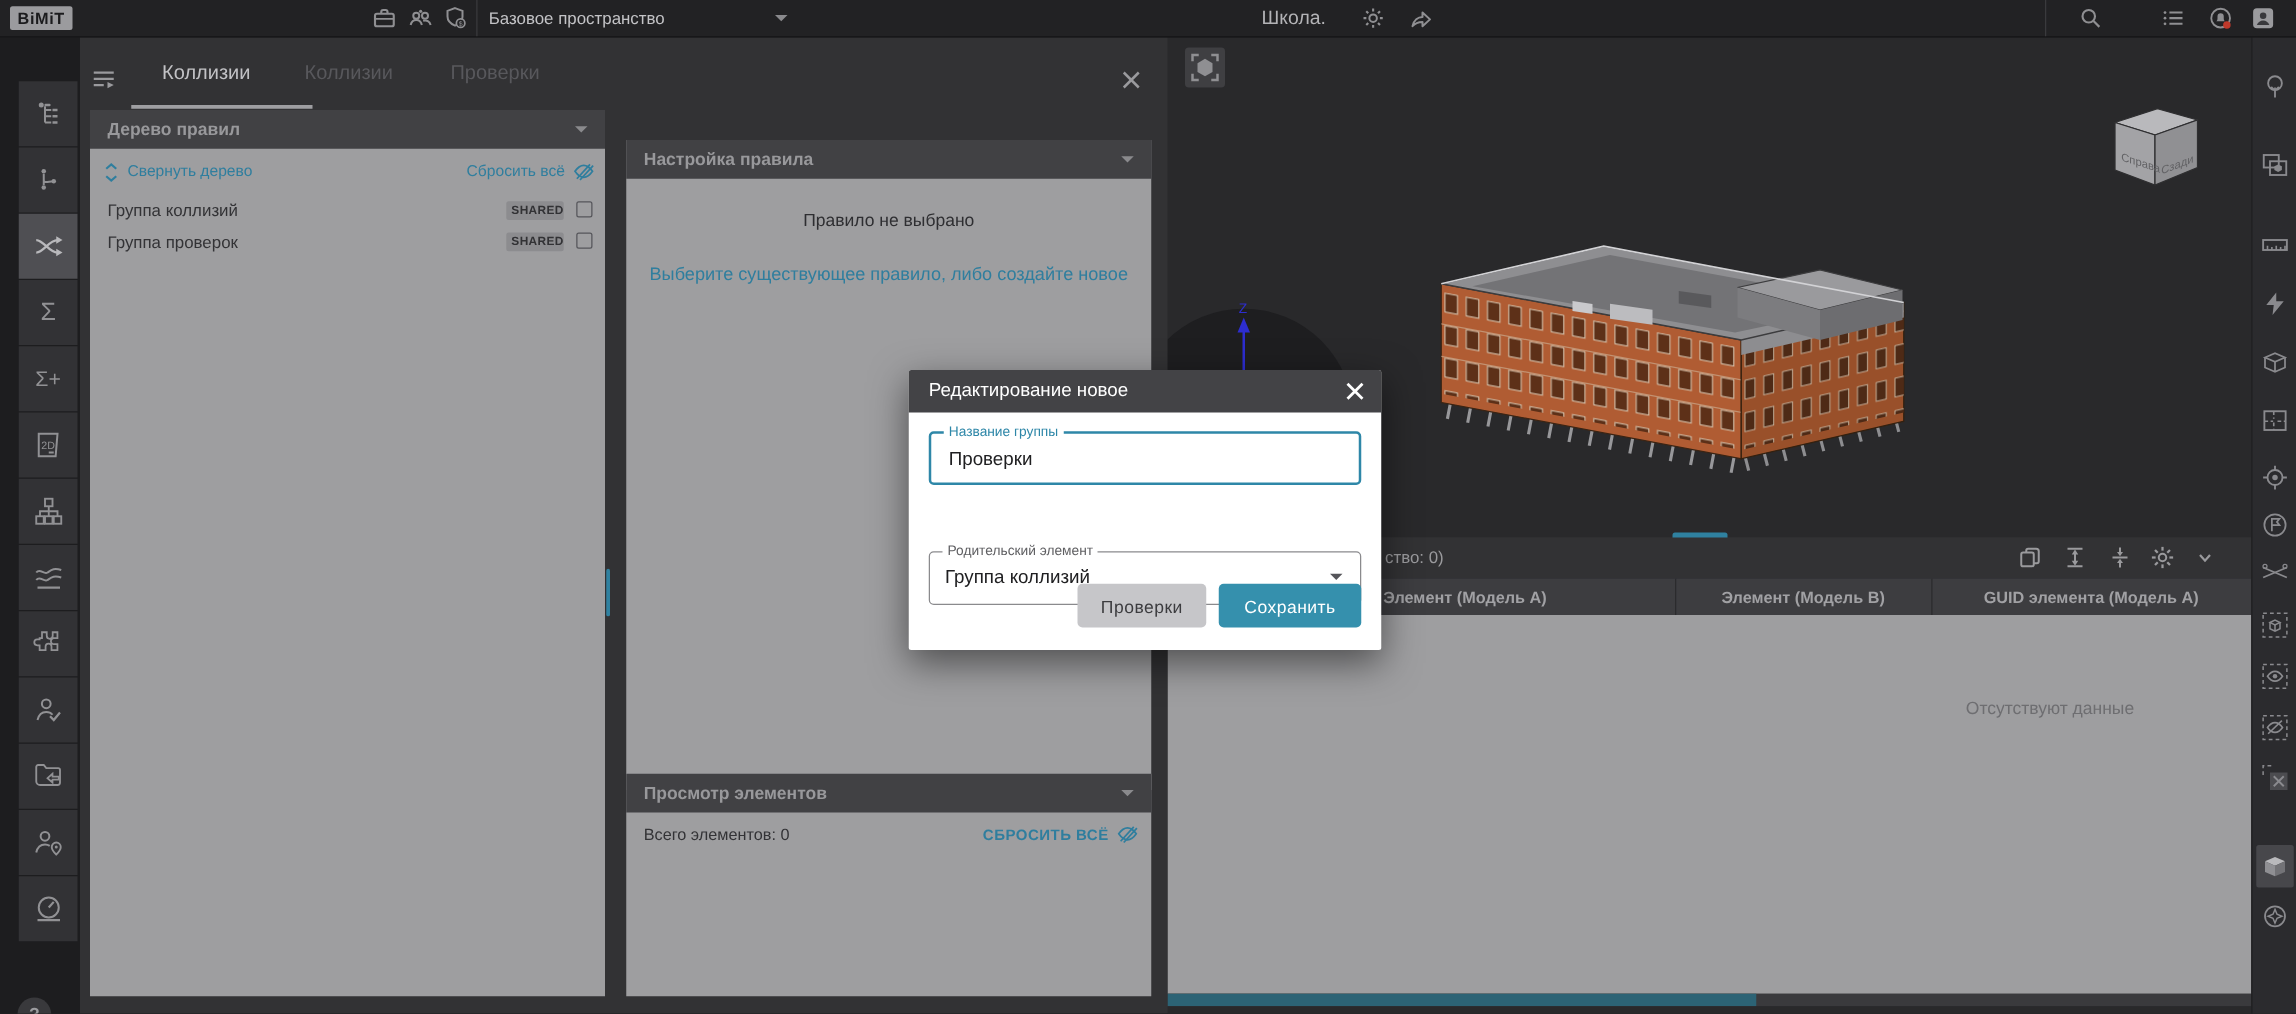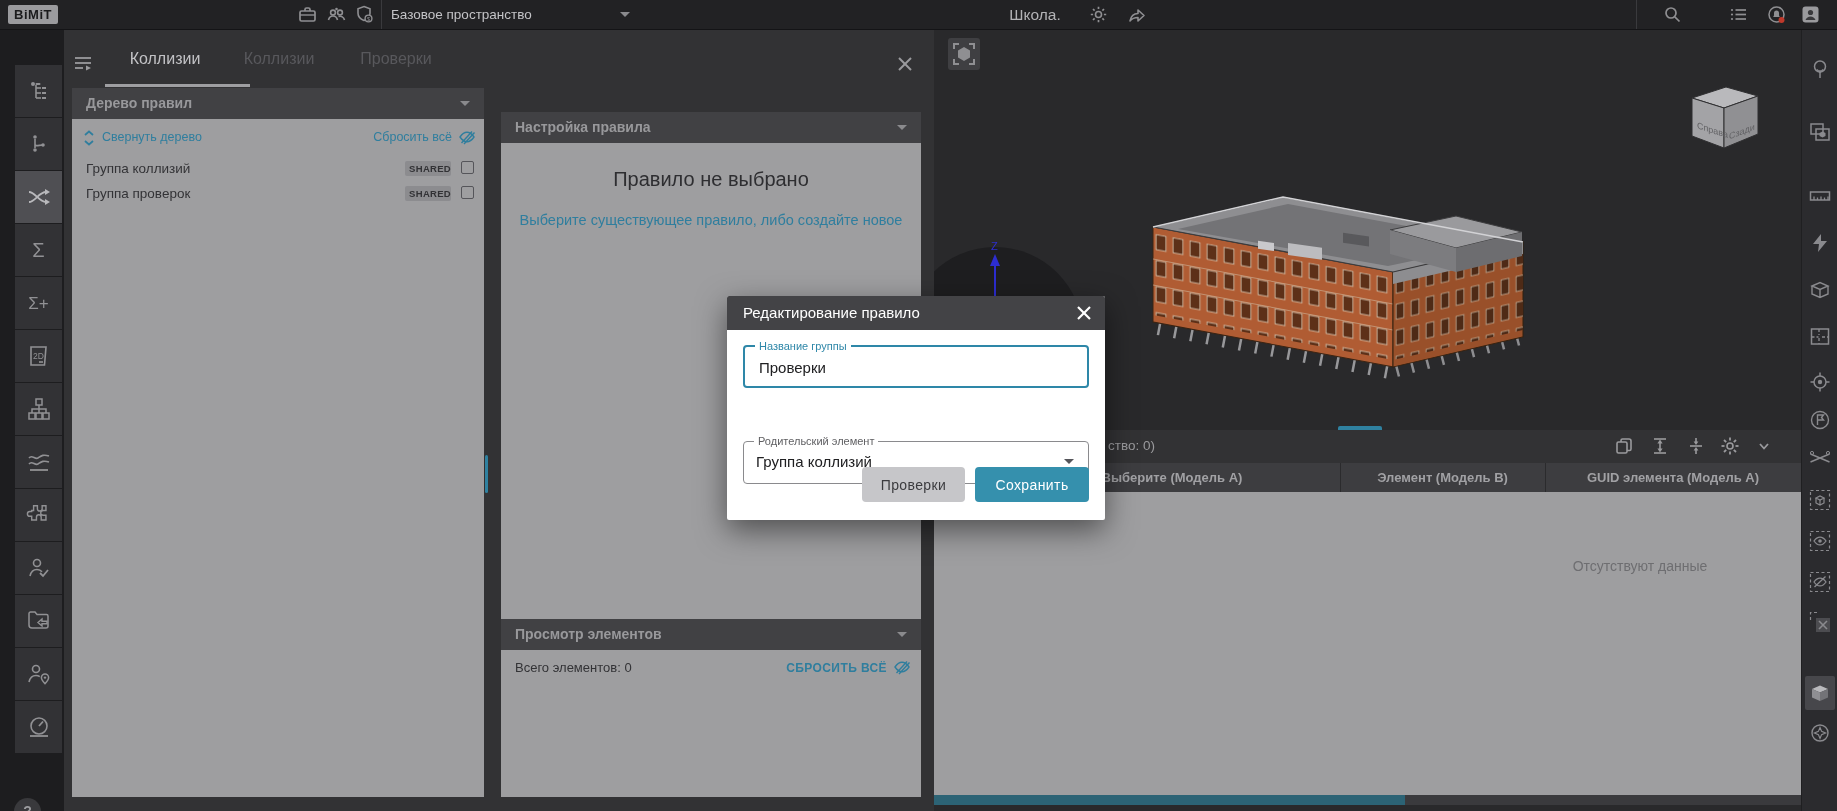--- a/index.html
+++ b/index.html
@@ -166,21 +166,21 @@
             <line x1="13.8" y1="13.8" x2="16" y2="16"></line>
           <line x1="16" y1="4" x2="13.8" y2="6.2"></line>
             <line x1="6.2" y1="13.8" x2="4" y2="16"></line>
         </g>
       </svg>
       <svg class="res-ico" style="left:820px;" viewBox="0 0 20 20">
         <polyline points="6,8 10,12.5 14,8" fill="none" stroke="currentColor" stroke-width="1.8"></polyline>
       </svg>
     </div>
     <div class="res-header">
-      <div class="res-th" style="left:98px;width:280px;">Выберите (Модель A)</div>
+      <div class="res-th" style="left:98px;width:280px;">Элемент (Модель A)</div>
       <div class="res-th" style="left:406px;width:205px;">Элемент (Модель B)</div>
       <div class="res-th" style="left:611px;width:256px;">GUID элемента (Модель A)</div>
     </div>
     <div class="res-div" style="left:406px;"></div>
     <div class="res-div" style="left:611px;"></div>
     <div class="res-body">
       <div class="abs" style="left:586px;top:66px;width:240px;text-align:center;color:#6e6e71;font-size:14px;">Отсутствуют данные</div>
     </div>
     <div class="abs" style="left:0;top:365px;width:867px;height:10px;background:#3a3a3d;">
       <div style="position:absolute;left:0;top:0;width:471px;height:10px;background:#2c6375;"></div>
@@ -390,21 +390,21 @@
         <span class="badge" style="right:33px;">SHARED</span>
         <span class="checkbox" style="right:10px;"></span>
       </div>
     </div>
 
     <div class="panel" style="left:437px;top:59px;width:420px;height:520px;margin-top:24px;">
       <div class="panel-header">
         <span>Настройка правила</span>
         <span class="panel-caret caret" style="border-top-color:#8a8a8d;"></span>
       </div>
-      <div class="abs" style="left:0;top:56px;width:100%;text-align:center;font-size:20px;color:#2e2e31;">Правило не выбрано</div>
+      <div class="abs" style="left:0;top:56px;width:100%;text-align:center;font-size:14px;color:#2e2e31;">Правило не выбрано</div>
       <div class="abs teal" style="left:0;top:100px;width:100%;text-align:center;font-size:14.5px;cursor:pointer;">Выберите существующее правило, либо создайте новое</div>
       <div class="drag-handle" style="left:190px;bottom:2px;width:40px;height:6px;"></div>
     </div>
 
     <div class="panel" style="left:437px;top:590px;width:420px;height:178px;">
       <div class="panel-header">
         <span>Просмотр элементов</span>
         <span class="panel-caret caret" style="border-top-color:#8a8a8d;"></span>
       </div>
       <span class="abs" style="left:14px;top:41px;font-size:13px;color:#333336;">Всего элементов: 0</span>
@@ -489,21 +489,21 @@
       <polygon points="12,11.5 20,8 20,16.5 12,20" fill="#737377"></polygon>
     </svg>
     <svg class="sr-ico" style="top:704px;" viewBox="0 0 24 24">
       <circle cx="12" cy="12" r="8" fill="none" stroke="currentColor" stroke-width="1.4"></circle>
       <path d="M12 6.5l1.6 3.9 3.9 1.6-3.9 1.6-1.6 3.9-1.6-3.9L6.5 12l3.9-1.6z" fill="none" stroke="currentColor" stroke-width="1.2"></path>
     </svg>
   </nav>
 
   <div class="modal">
     <div class="modal-header">
-      <span>Редактирование правило</span>
+      <span>Редактирование новое</span>
       <svg class="abs" style="right:12px;top:8px;cursor:pointer;" width="18" height="18" viewBox="0 0 18 18">
         <line x1="3" y1="3" x2="15" y2="15" stroke="#fff" stroke-width="2.2"></line>
         <line x1="15" y1="3" x2="3" y2="15" stroke="#fff" stroke-width="2.2"></line>
       </svg>
     </div>
     <div class="field" style="top:49px;border:2px solid #2e87a8;">
       <span class="field-label" style="color:#2e87a8;">Название группы</span>
       <input class="field-value" type="text" style="top: 0px; height: 39px;" value="Проверки">
     </div>
     <div class="field" style="top:109px;border:1px solid #8a8a8d;cursor:pointer;margin-top:36px;">

